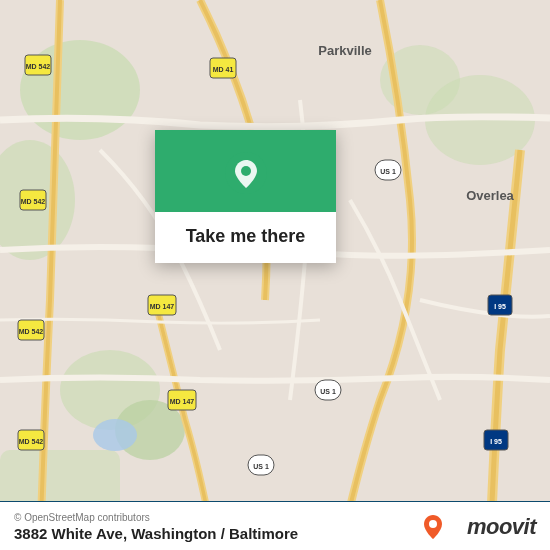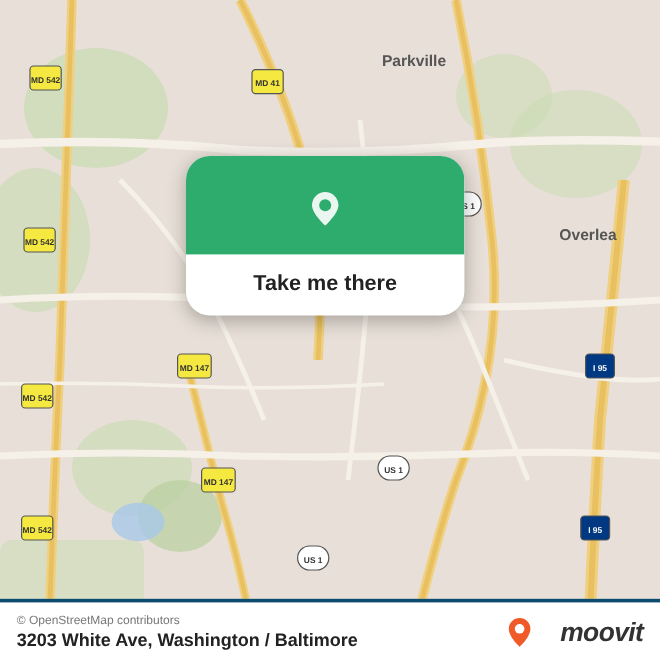--- a/index.html
+++ b/index.html
@@ -21,23 +21,23 @@
     #map-svg {
       position: absolute;
       top: 0; left: 0;
       width: 100%; height: 100%;
     }
     
     #take-me-there-card {
       position: absolute;
       top: 130px;
       left: 155px;
-      width: 232px;
+      width: 181px;
       background: #fff;
-      border-radius: 20px;
+      border-radius: 0;
       box-shadow: 0 4px 16px rgba(0,0,0,0.28);
       display: flex;
       flex-direction: column;
       align-items: center;
       overflow: hidden;
       cursor: pointer;
     }
     #card-green-top {
       width: 100%;
       background: #2eac6d;
@@ -61,21 +61,21 @@
     #bottom-bar {
       position: absolute;
       bottom: 0;
       left: 0;
       width: 100%;
       background: #fff;
       padding: 10px 14px 8px 14px;
       display: flex;
       align-items: center;
       justify-content: space-between;
-      border-top: 3px solid #0c4a6e;
+      border-top: 1px solid #0c4a6e;
     }
     #address-area {
       display: flex;
       flex-direction: column;
     }
     #osm-credit {
       font-size: 10px;
       color: #777;
     }
     #address-text {
@@ -196,21 +196,21 @@
         <path d="M21 8 C15 8 10 13 10 19 C10 26 21 36 21 36 C21 36 32 26 32 19 C32 13 27 8 21 8Z" fill="white" opacity="0.9"></path>
         <circle cx="21" cy="19" r="5" fill="#2eac6d"></circle>
       </svg>
     </div>
     <div id="card-label">Take me there</div>
   </div>
 
   <div id="bottom-bar">
     <div id="address-area">
       <span id="osm-credit">© OpenStreetMap contributors</span>
-      <span id="address-text">3203 White Ave, Washington / Baltimore</span>
+      <span id="address-text">3882 White Ave, Washington / Baltimore</span>
     </div>
     <div id="moovit-logo">
 
       <svg class="moovit-pin" viewBox="0 0 28 28" xmlns="http://www.w3.org/2000/svg">
         <path d="M14 2 C9 2 5 6 5 11 C5 18 14 26 14 26 C14 26 23 18 23 11 C23 6 19 2 14 2Z" fill="#f05a28"></path>
         <circle cx="14" cy="11" r="4" fill="white"></circle>
       </svg>
       <span id="moovit-wordmark">moovit</span>
     </div>
   </div>

